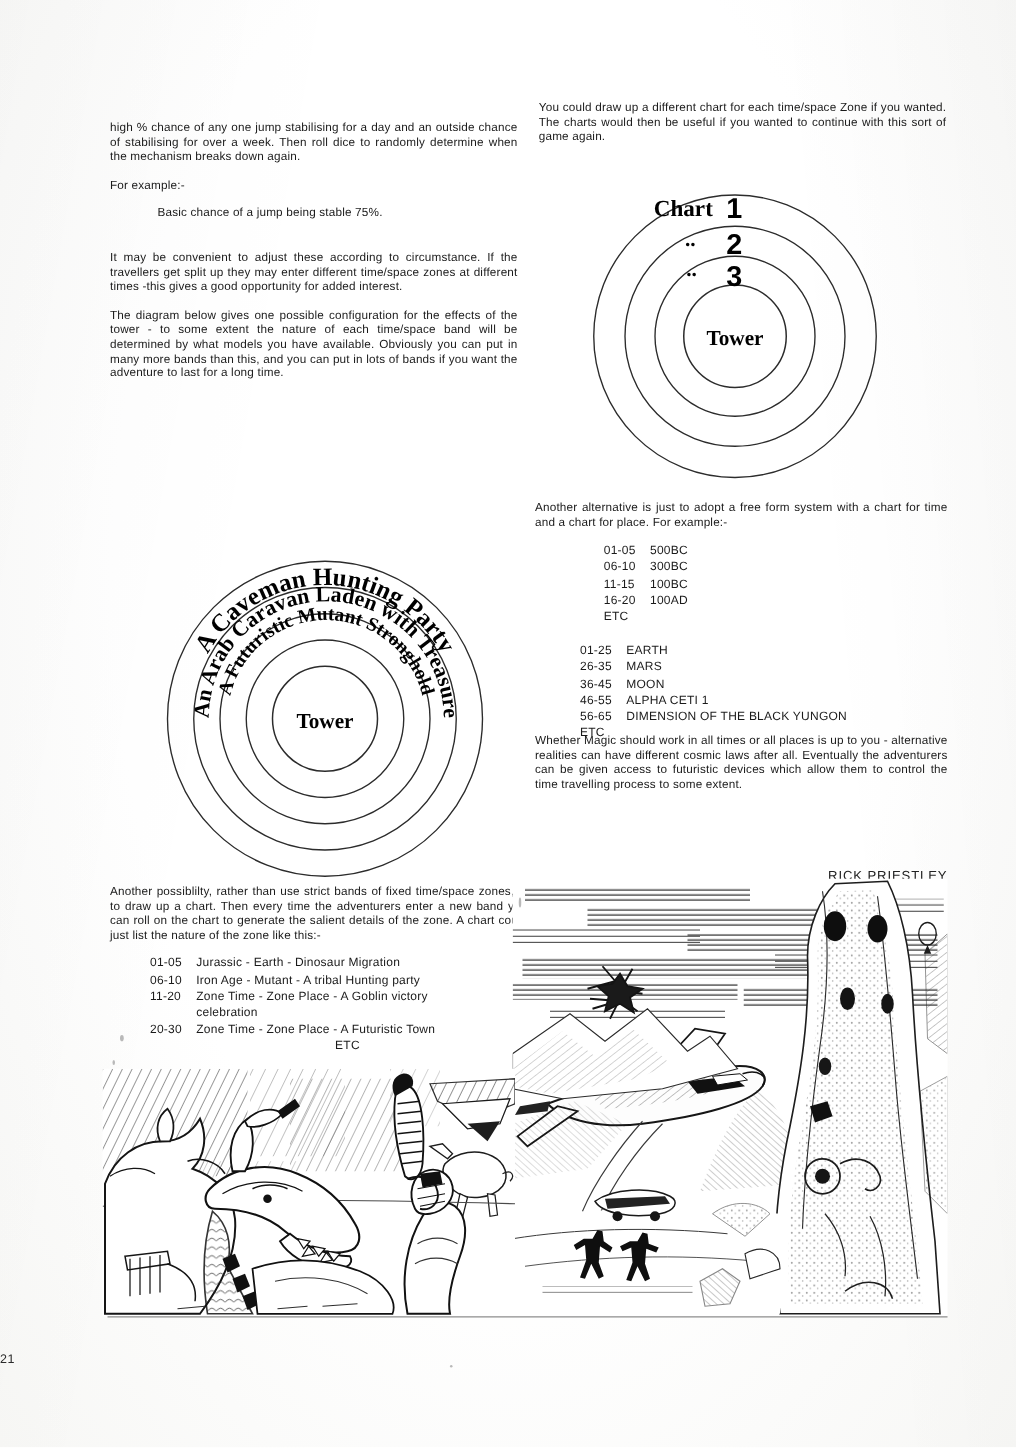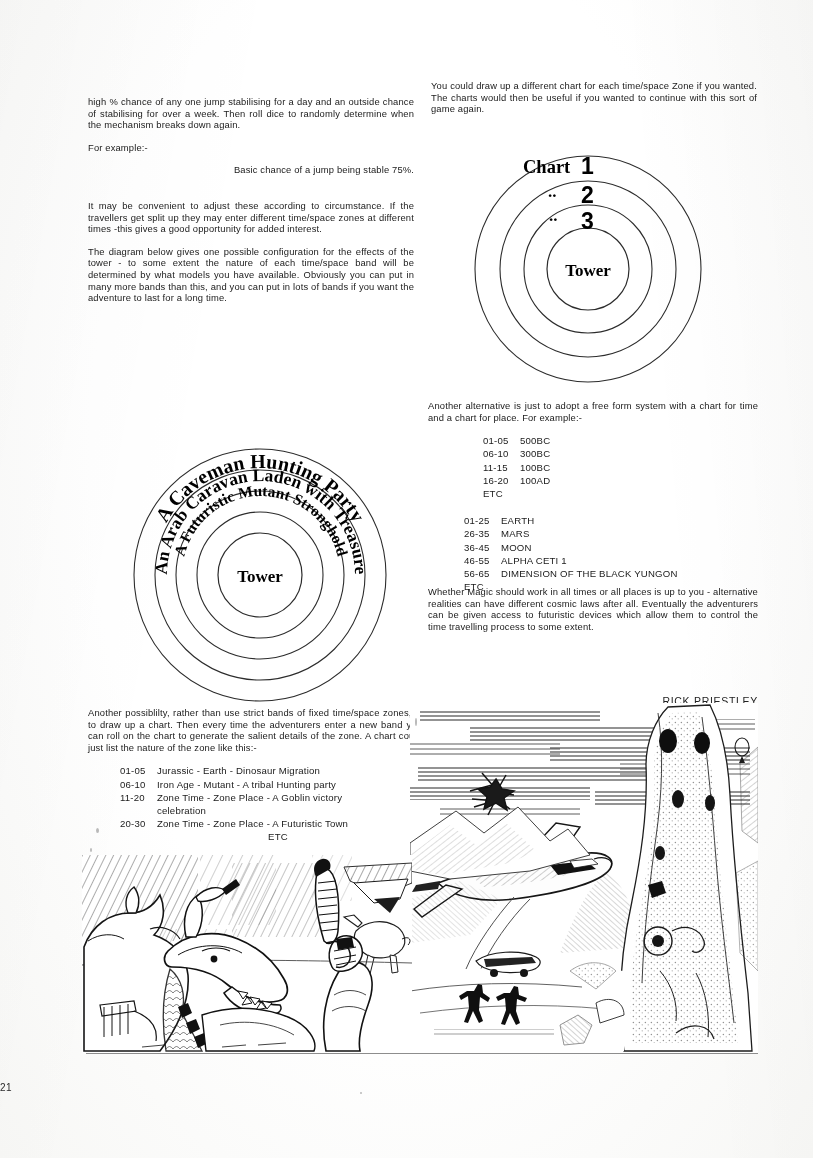--- a/index.html
+++ b/index.html
@@ -29,21 +29,21 @@
 
   .col {
     position: absolute;
     font-size: 9.4px;
     line-height: 11.6px;
     text-align: justify;
     letter-spacing: 0.15px;
     color: #1a1a1a;
   }
   .col p { margin: 0 0 11px 0; }
-  .indent { margin-left: 38px !important; text-align: right; }
+  .indent { margin-left: 38px !important; text-align: left; }
 
   
   #left-col  { left: 88px;  top: 96px;  width: 326px; }
   #left-col2 { left: 88px;  top: 707px; width: 334px; }
   #right-col { left: 431px; top: 80px;  width: 326px; }
   #right-col2{ left: 428px; top: 400px; width: 330px; }
   #right-col3{ left: 428px; top: 586px; width: 330px; }
 
   
   .roll-list {

